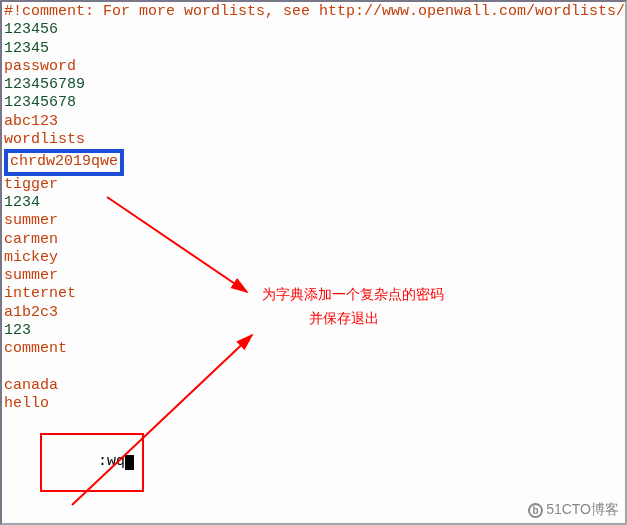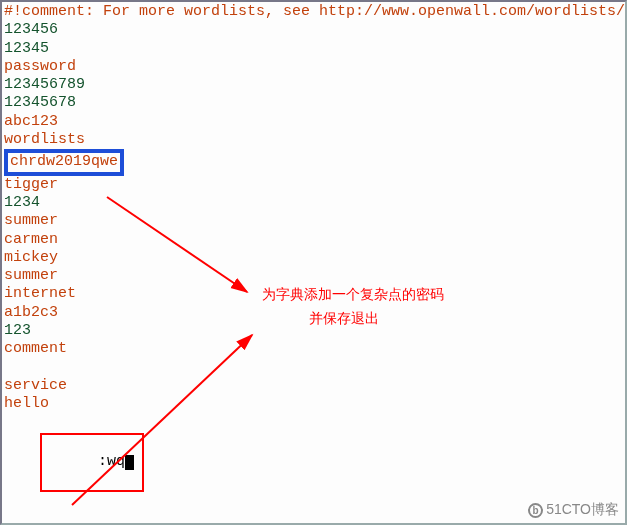--- a/index.html
+++ b/index.html
@@ -93,21 +93,21 @@
   <div class="line darkred">1234</div>
   <div class="line teal">summer</div>
   <div class="line teal">carmen</div>
   <div class="line teal">mickey</div>
   <div class="line teal">summer</div>
   <div class="line teal">internet</div>
   <div class="line teal">a1b2c3</div>
   <div class="line darkred">123</div>
   <div class="line teal">comment</div>
   <div class="line"> </div>
-  <div class="line teal">service</div>
+  <div class="line teal">canada</div>
   <div class="line teal">hello</div>
   <div class="line last-row">
     <span class="box-red-bottom">
       <span class="cmdline">:wq</span><span class="cursor"></span>
     </span>
   </div>
 </div>
 
 <svg class="arrow-svg" style="left:100px; top:190px;" width="160" height="110">
   <defs>

